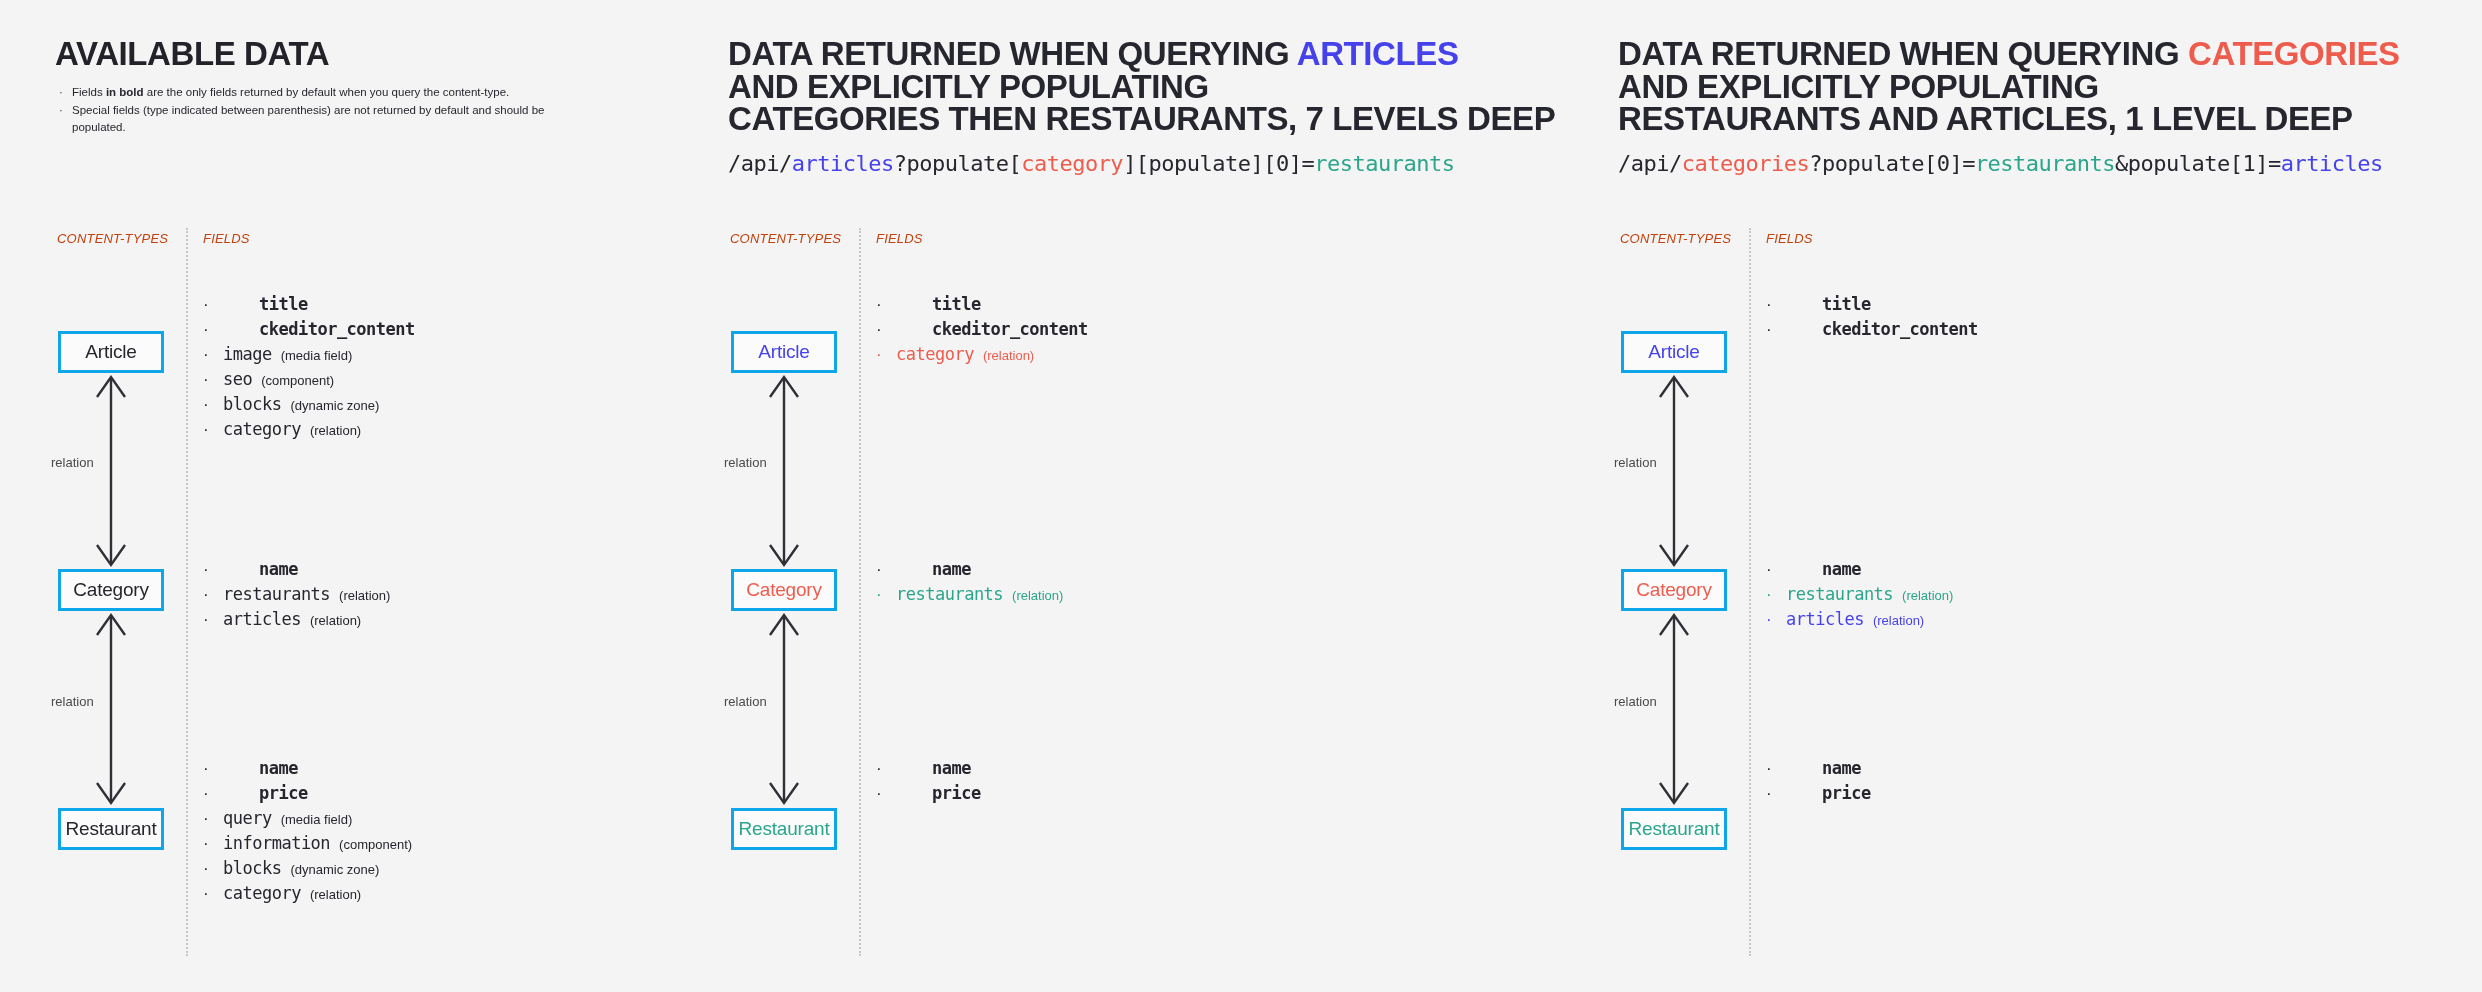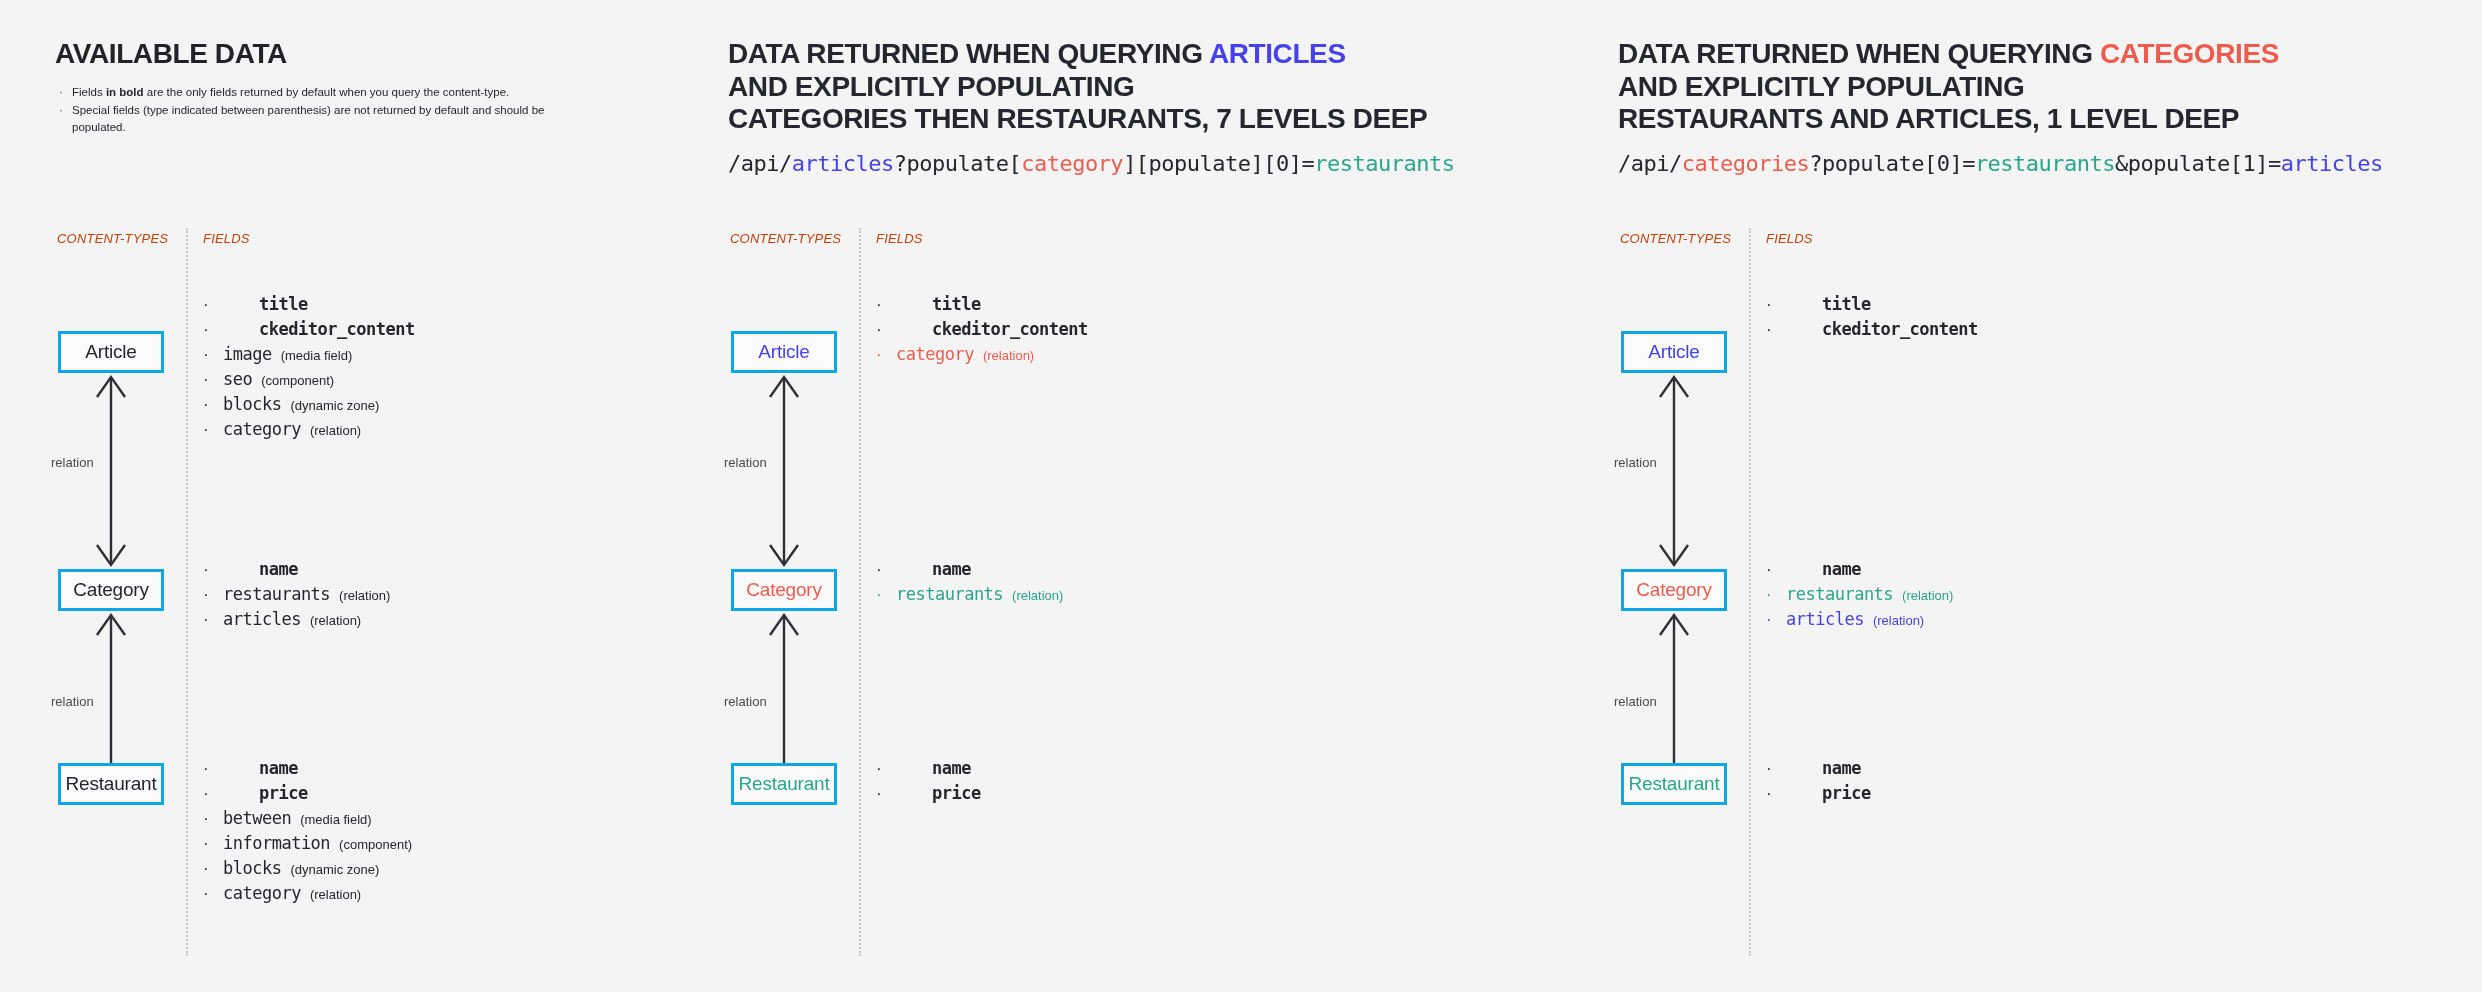--- a/index.html
+++ b/index.html
@@ -7,41 +7,41 @@
     --muted:#4a4a4a; --bg:#f4f4f4; --line:#2f2f36; --divider:#c7c7c7;
   }
   html,body{margin:0;padding:0;background:var(--bg);}
   .stage{position:relative;width:2482px;height:992px;background:var(--bg);overflow:hidden;
          font-family:"Liberation Sans", sans-serif;color:var(--dark);}
   .panel{position:absolute;top:0;height:992px;}
   .panel-1{left:55px;width:650px;}
   .panel-2{left:728px;width:880px;}
   .panel-3{left:1618px;width:864px;}
 
-  .p-title{position:absolute;top:38px;left:0;font-size:28px;line-height:32.5px;font-weight:bold;
+  .p-title{position:absolute;top:38px;left:0;font-size:33px;line-height:32.5px;font-weight:bold;
            letter-spacing:-0.4px;color:#222228;white-space:nowrap;}
   .seg-b{font-weight:bold;}
   .c-dark{color:var(--dark);} .c-blue{color:var(--blue);} .c-red{color:var(--red);} .c-teal{color:var(--teal);}
 
   .notes{position:absolute;top:84px;left:2px;width:540px;margin:0;padding:0;list-style:none;
          font-size:11.5px;line-height:17px;color:#3b3b3b;}
   .notes li{position:relative;padding-left:15px;margin:0 0 1px 0;}
   .notes .nbullet{position:absolute;left:2px;top:0;}
 
   .api-url{position:absolute;top:151px;left:0;font-family:"DejaVu Sans Mono", monospace;
            font-size:22px;white-space:nowrap;letter-spacing:-0.5px;}
 
   .col-label{position:absolute;top:231px;font-size:13px;color:#c2410c;letter-spacing:0.2px;font-style:italic;}
   .col-label.ct{left:2px;} .col-label.fl{left:148px;}
   .divider{position:absolute;left:131px;top:228px;height:728px;width:0;border-left:2px dotted var(--divider);}
 
   .node-box{position:absolute;left:3px;width:106px;height:42px;border:3px solid #0ea5e9;background:#fbfbfb;
             box-sizing:border-box;display:flex;align-items:center;justify-content:center;
             font-size:19px;letter-spacing:-0.2px;}
-  .box-article{top:331px;} .box-category{top:569px;} .box-restaurant{top:763px;}
+  .box-article{top:331px;} .box-category{top:569px;} .box-restaurant{top:808px;}
 
   .arrow{position:absolute;left:34px;}
   .arrow-1{top:373px;} .arrow-2{top:611px;}
   .arrow line, .arrow polyline{stroke:var(--line);stroke-width:2.4;fill:none;}
 
   .relation-label{position:absolute;left:-4px;width:58px;text-align:right;font-size:13px;color:#4a4a4a;
                   padding-right:24px;box-sizing:border-box;}
   .rel-1{top:455px;} .rel-2{top:694px;}
 
   .field-list{position:absolute;left:148px;margin:0;padding:0;list-style:none;white-space:nowrap;}
@@ -105,21 +105,21 @@
         <li class="field"><span class="bullet c-dark">·</span><span class="fname c-dark">category</span><span class="ftype c-dark">(relation)</span></li>
       </ul>
     <ul class="field-list fl-category">
         <li class="field"><span class="bullet c-dark">·</span><span class="fname c-dark fbold">name</span></li>
         <li class="field"><span class="bullet c-dark">·</span><span class="fname c-dark">restaurants</span><span class="ftype c-dark">(relation)</span></li>
         <li class="field"><span class="bullet c-dark">·</span><span class="fname c-dark">articles</span><span class="ftype c-dark">(relation)</span></li>
       </ul>
     <ul class="field-list fl-restaurant">
         <li class="field"><span class="bullet c-dark">·</span><span class="fname c-dark fbold">name</span></li>
         <li class="field"><span class="bullet c-dark">·</span><span class="fname c-dark fbold">price</span></li>
-        <li class="field"><span class="bullet c-dark">·</span><span class="fname c-dark">between</span><span class="ftype c-dark">(media field)</span></li>
+        <li class="field"><span class="bullet c-dark">·</span><span class="fname c-dark">query</span><span class="ftype c-dark">(media field)</span></li>
         <li class="field"><span class="bullet c-dark">·</span><span class="fname c-dark">information</span><span class="ftype c-dark">(component)</span></li>
         <li class="field"><span class="bullet c-dark">·</span><span class="fname c-dark">blocks</span><span class="ftype c-dark">(dynamic zone)</span></li>
         <li class="field"><span class="bullet c-dark">·</span><span class="fname c-dark">category</span><span class="ftype c-dark">(relation)</span></li>
       </ul>
   </div>
 
   <div class="panel panel-2">
     <div class="p-title">
       <div><span class="c-dark">DATA RETURNED WHEN QUERYING </span><span class="c-blue">ARTICLES</span></div>
       <div><span class="c-dark">AND EXPLICITLY POPULATING</span></div>

